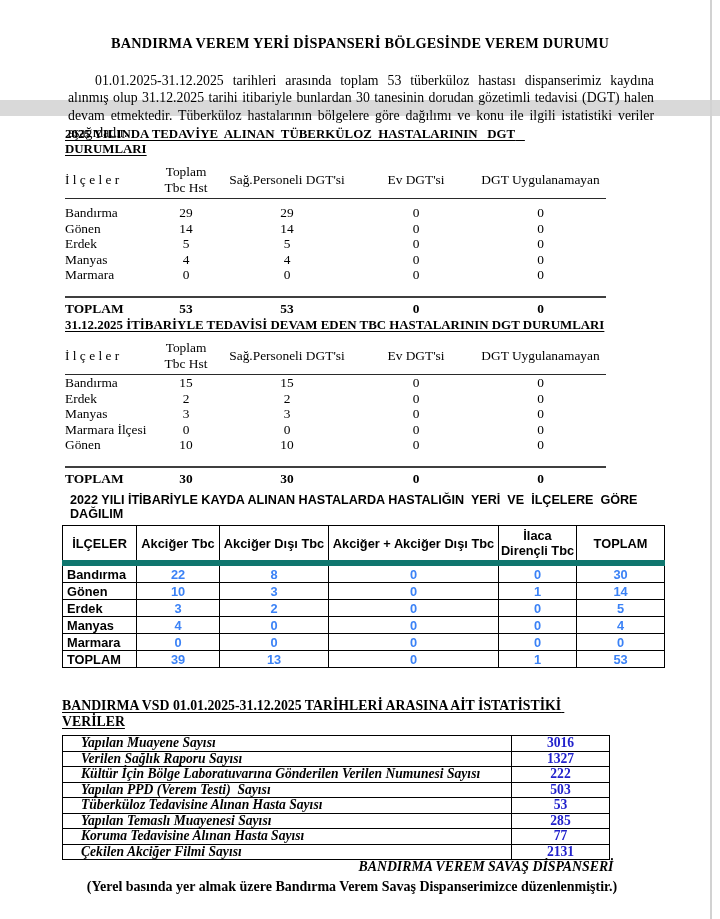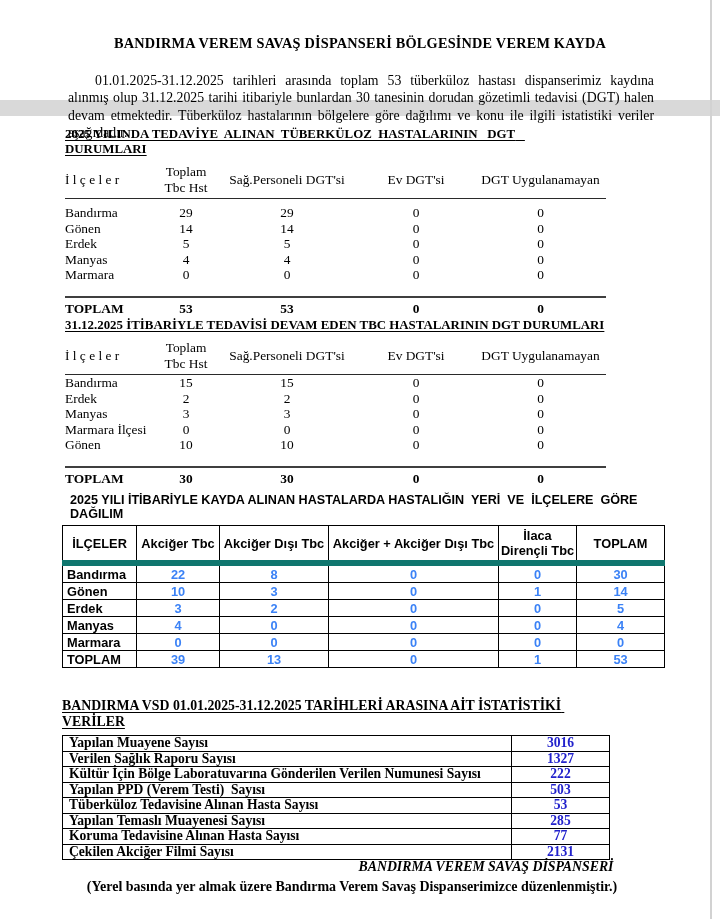--- a/index.html
+++ b/index.html
@@ -58,40 +58,40 @@
   table.grid td.red{color:#3b82f6;}
 
   
   #t4{top:698px;left:62px;width:547px;}
   #t4 .sec-title{font-size:13.8px;text-decoration:underline;}
   table.stats{
     border-collapse:collapse;table-layout:fixed;width:547px;margin-top:5px;
     font-weight:bold;font-size:13.6px;
   }
   table.stats td{border:1.7px solid #000;padding:0;height:14.5px;line-height:14.5px;}
-  table.stats td.lbl{padding-left:6px;white-space:pre-wrap;}
+  table.stats td.lbl{padding-left:18px;white-space:pre-wrap;font-style:italic;}
   table.stats td.val{text-align:center;color:#2222cc;}
 
   .footer-org{
     top:859px;left:0;width:720px;box-sizing:border-box;padding-left:252px;
     text-align:center;font-weight:bold;font-style:italic;font-size:13.8px;
   }
   .footer-note{
     top:879px;left:0;width:704px;text-align:center;
     font-weight:bold;font-size:14px;
   }
 </style>
 </head>
 <body>
 
 <div class="page">
   <div class="scan-band"></div>
   <div class="scan-edge"></div>
 
-  <div class="abs doc-title">BANDIRMA VEREM SAVAŞ DİSPANSERİ BÖLGESİNDE VEREM KAYDA</div>
+  <div class="abs doc-title">BANDIRMA VEREM YERİ DİSPANSERİ BÖLGESİNDE VEREM DURUMU</div>
 
   <p class="abs intro" style="margin:0">01.01.2025-31.12.2025 tarihleri arasında toplam 53 tüberküloz hastası dispanserimiz kaydına alınmış olup 31.12.2025 tarihi itibariyle bunlardan 30 tanesinin dorudan gözetimli tedavisi (DGT) halen devam etmektedir. Tüberküloz hastalarının bölgelere göre dağılımı ve konu ile ilgili istatistiki veriler aşağıdadır.</p>
 
   <div class="abs" id="t1">
     <div class="sec-title">2025 YILINDA TEDAVİYE  ALINAN  TÜBERKÜLOZ  HASTALARININ   DGT   DURUMLARI</div>
     <table class="plain">
       <colgroup>
           <col style="width:90px">
           <col style="width:62px">
           <col style="width:140px">
@@ -219,21 +219,21 @@
         <td>30</td>
         <td>30</td>
         <td>0</td>
         <td>0</td>
       </tr>
     </tbody>
       </table>
   </div>
 
   <div class="abs" id="t3">
-    <div class="sec-title" style="white-space:pre-wrap">2025 YILI İTİBARİYLE KAYDA ALINAN HASTALARDA HASTALIĞIN  YERİ  VE  İLÇELERE  GÖRE  DAĞILIM</div>
+    <div class="sec-title" style="white-space:pre-wrap">2022 YILI İTİBARİYLE KAYDA ALINAN HASTALARDA HASTALIĞIN  YERİ  VE  İLÇELERE  GÖRE  DAĞILIM</div>
     <table class="grid">
       <colgroup>
           <col style="width:74px">
           <col style="width:83px">
           <col style="width:109px">
           <col style="width:170px">
           <col style="width:78px">
           <col style="width:88px">
         </colgroup>
       <tbody>

